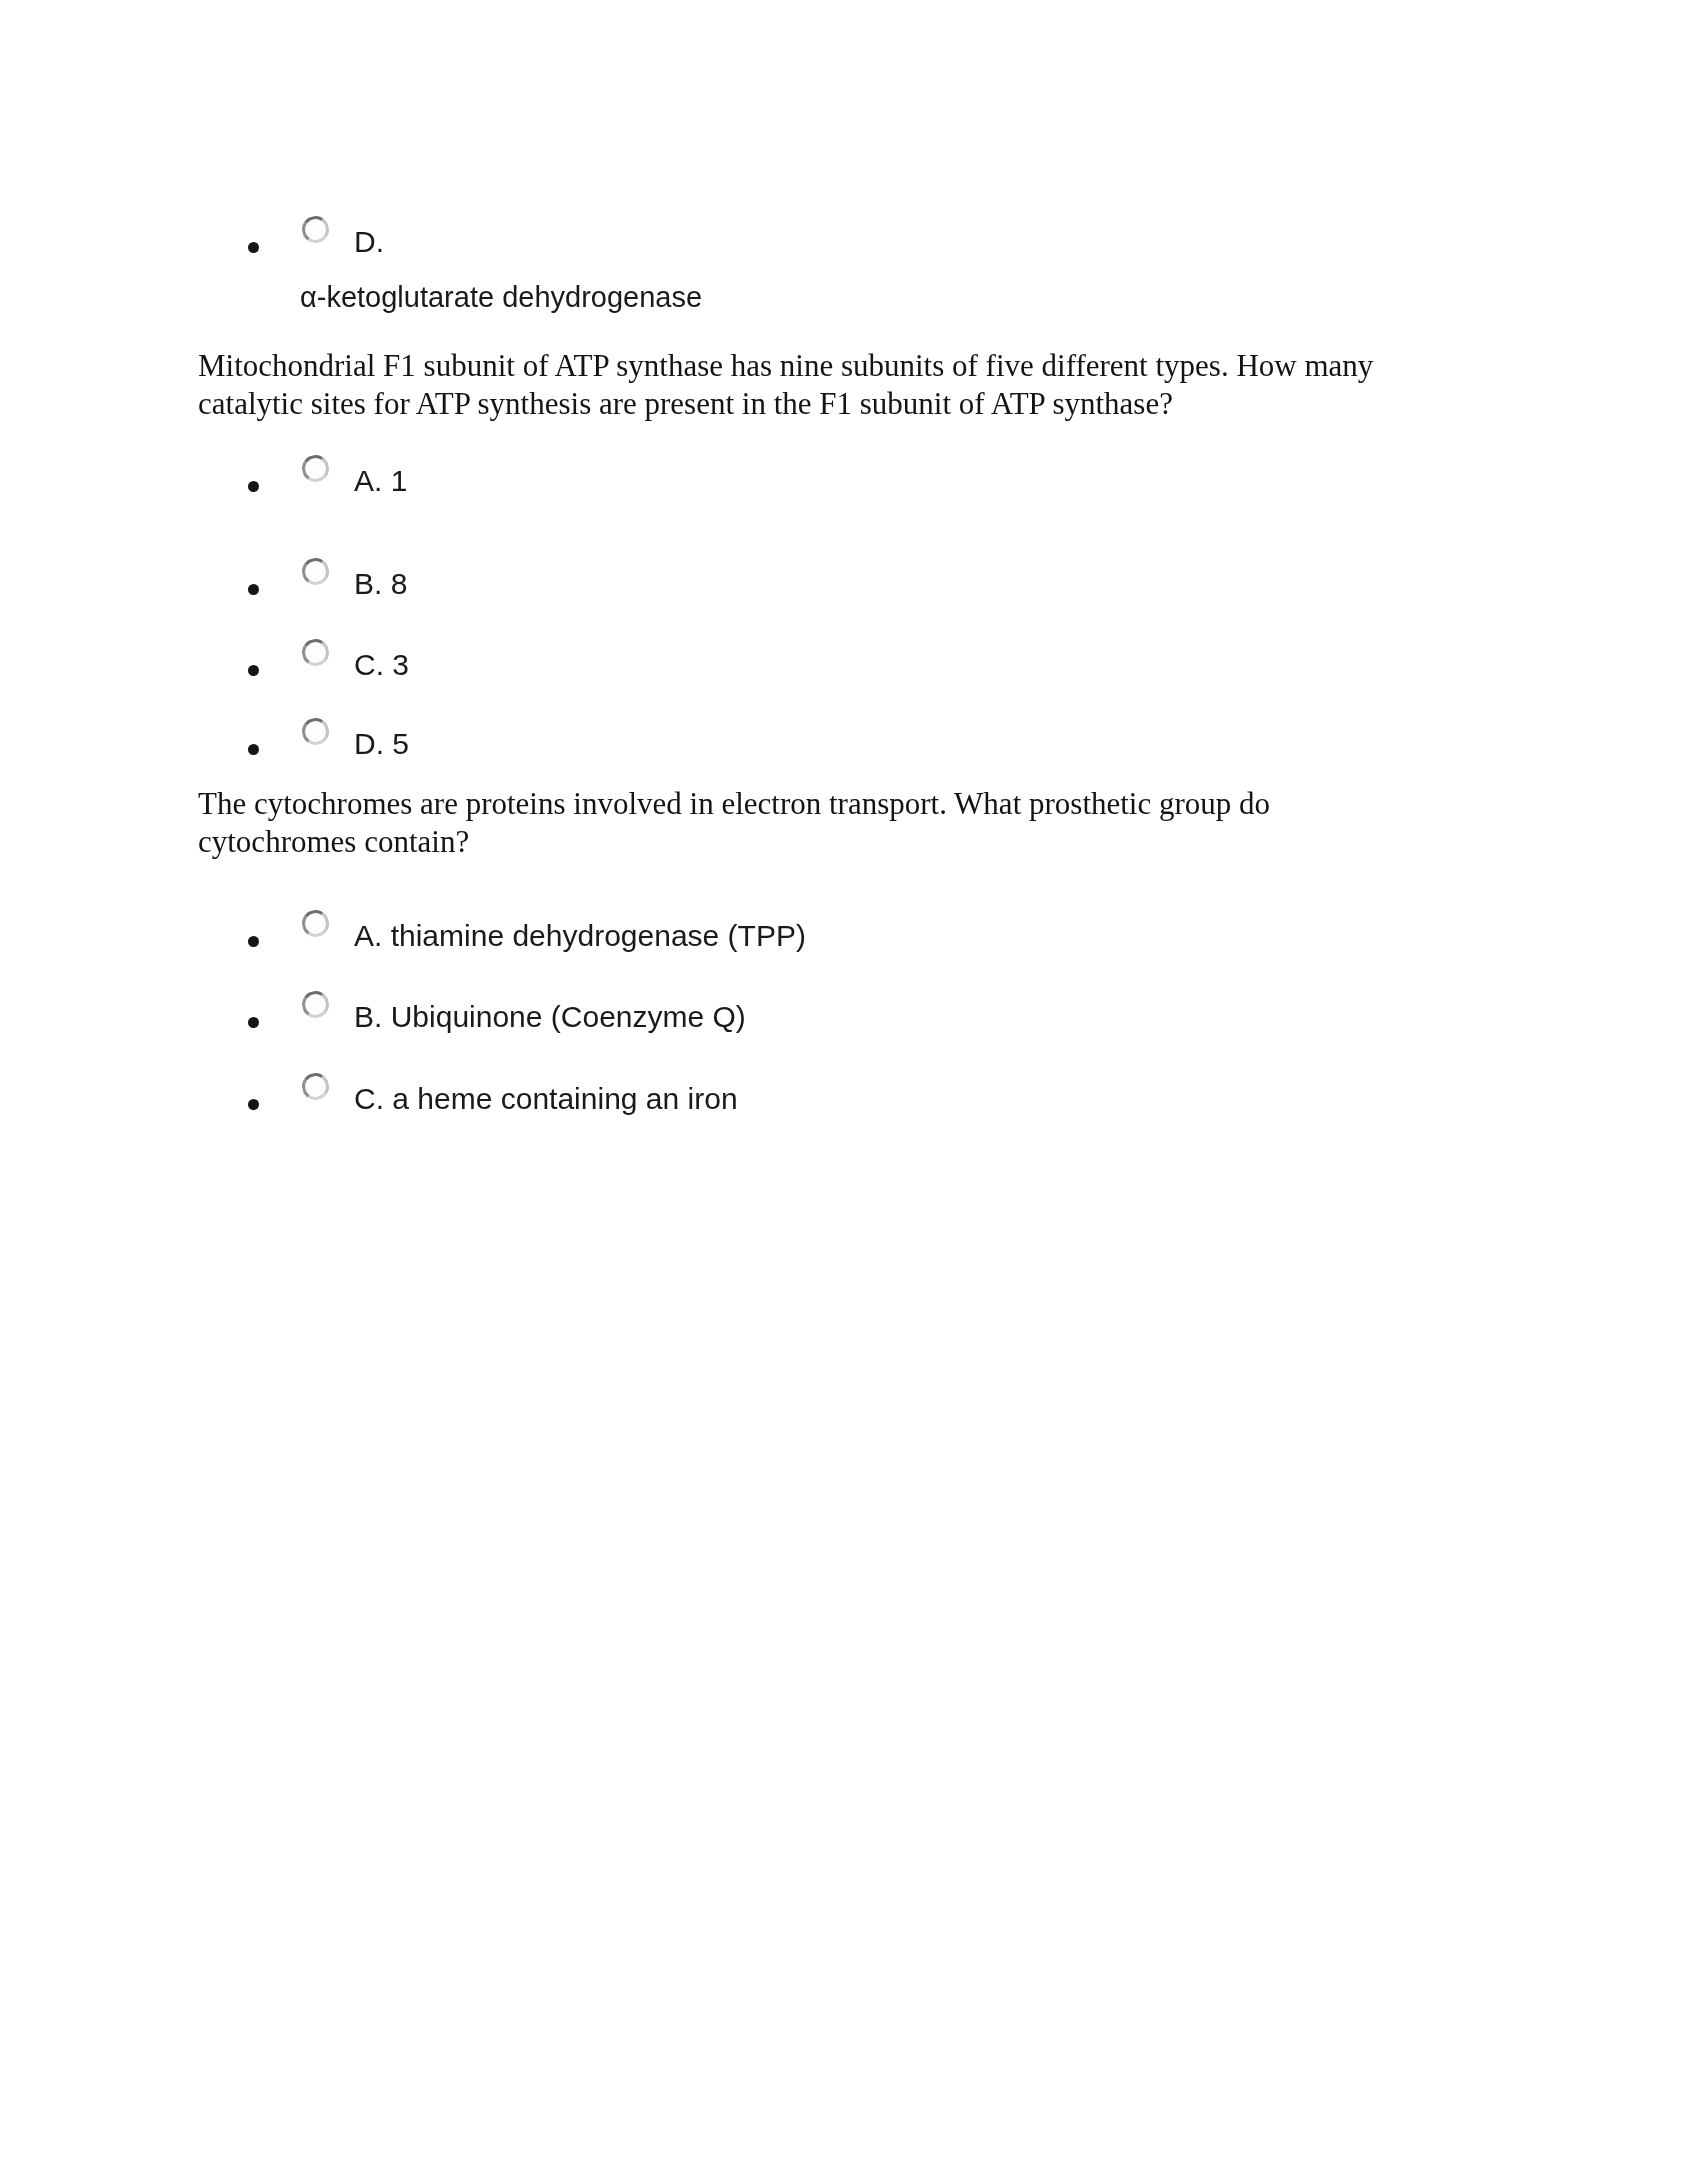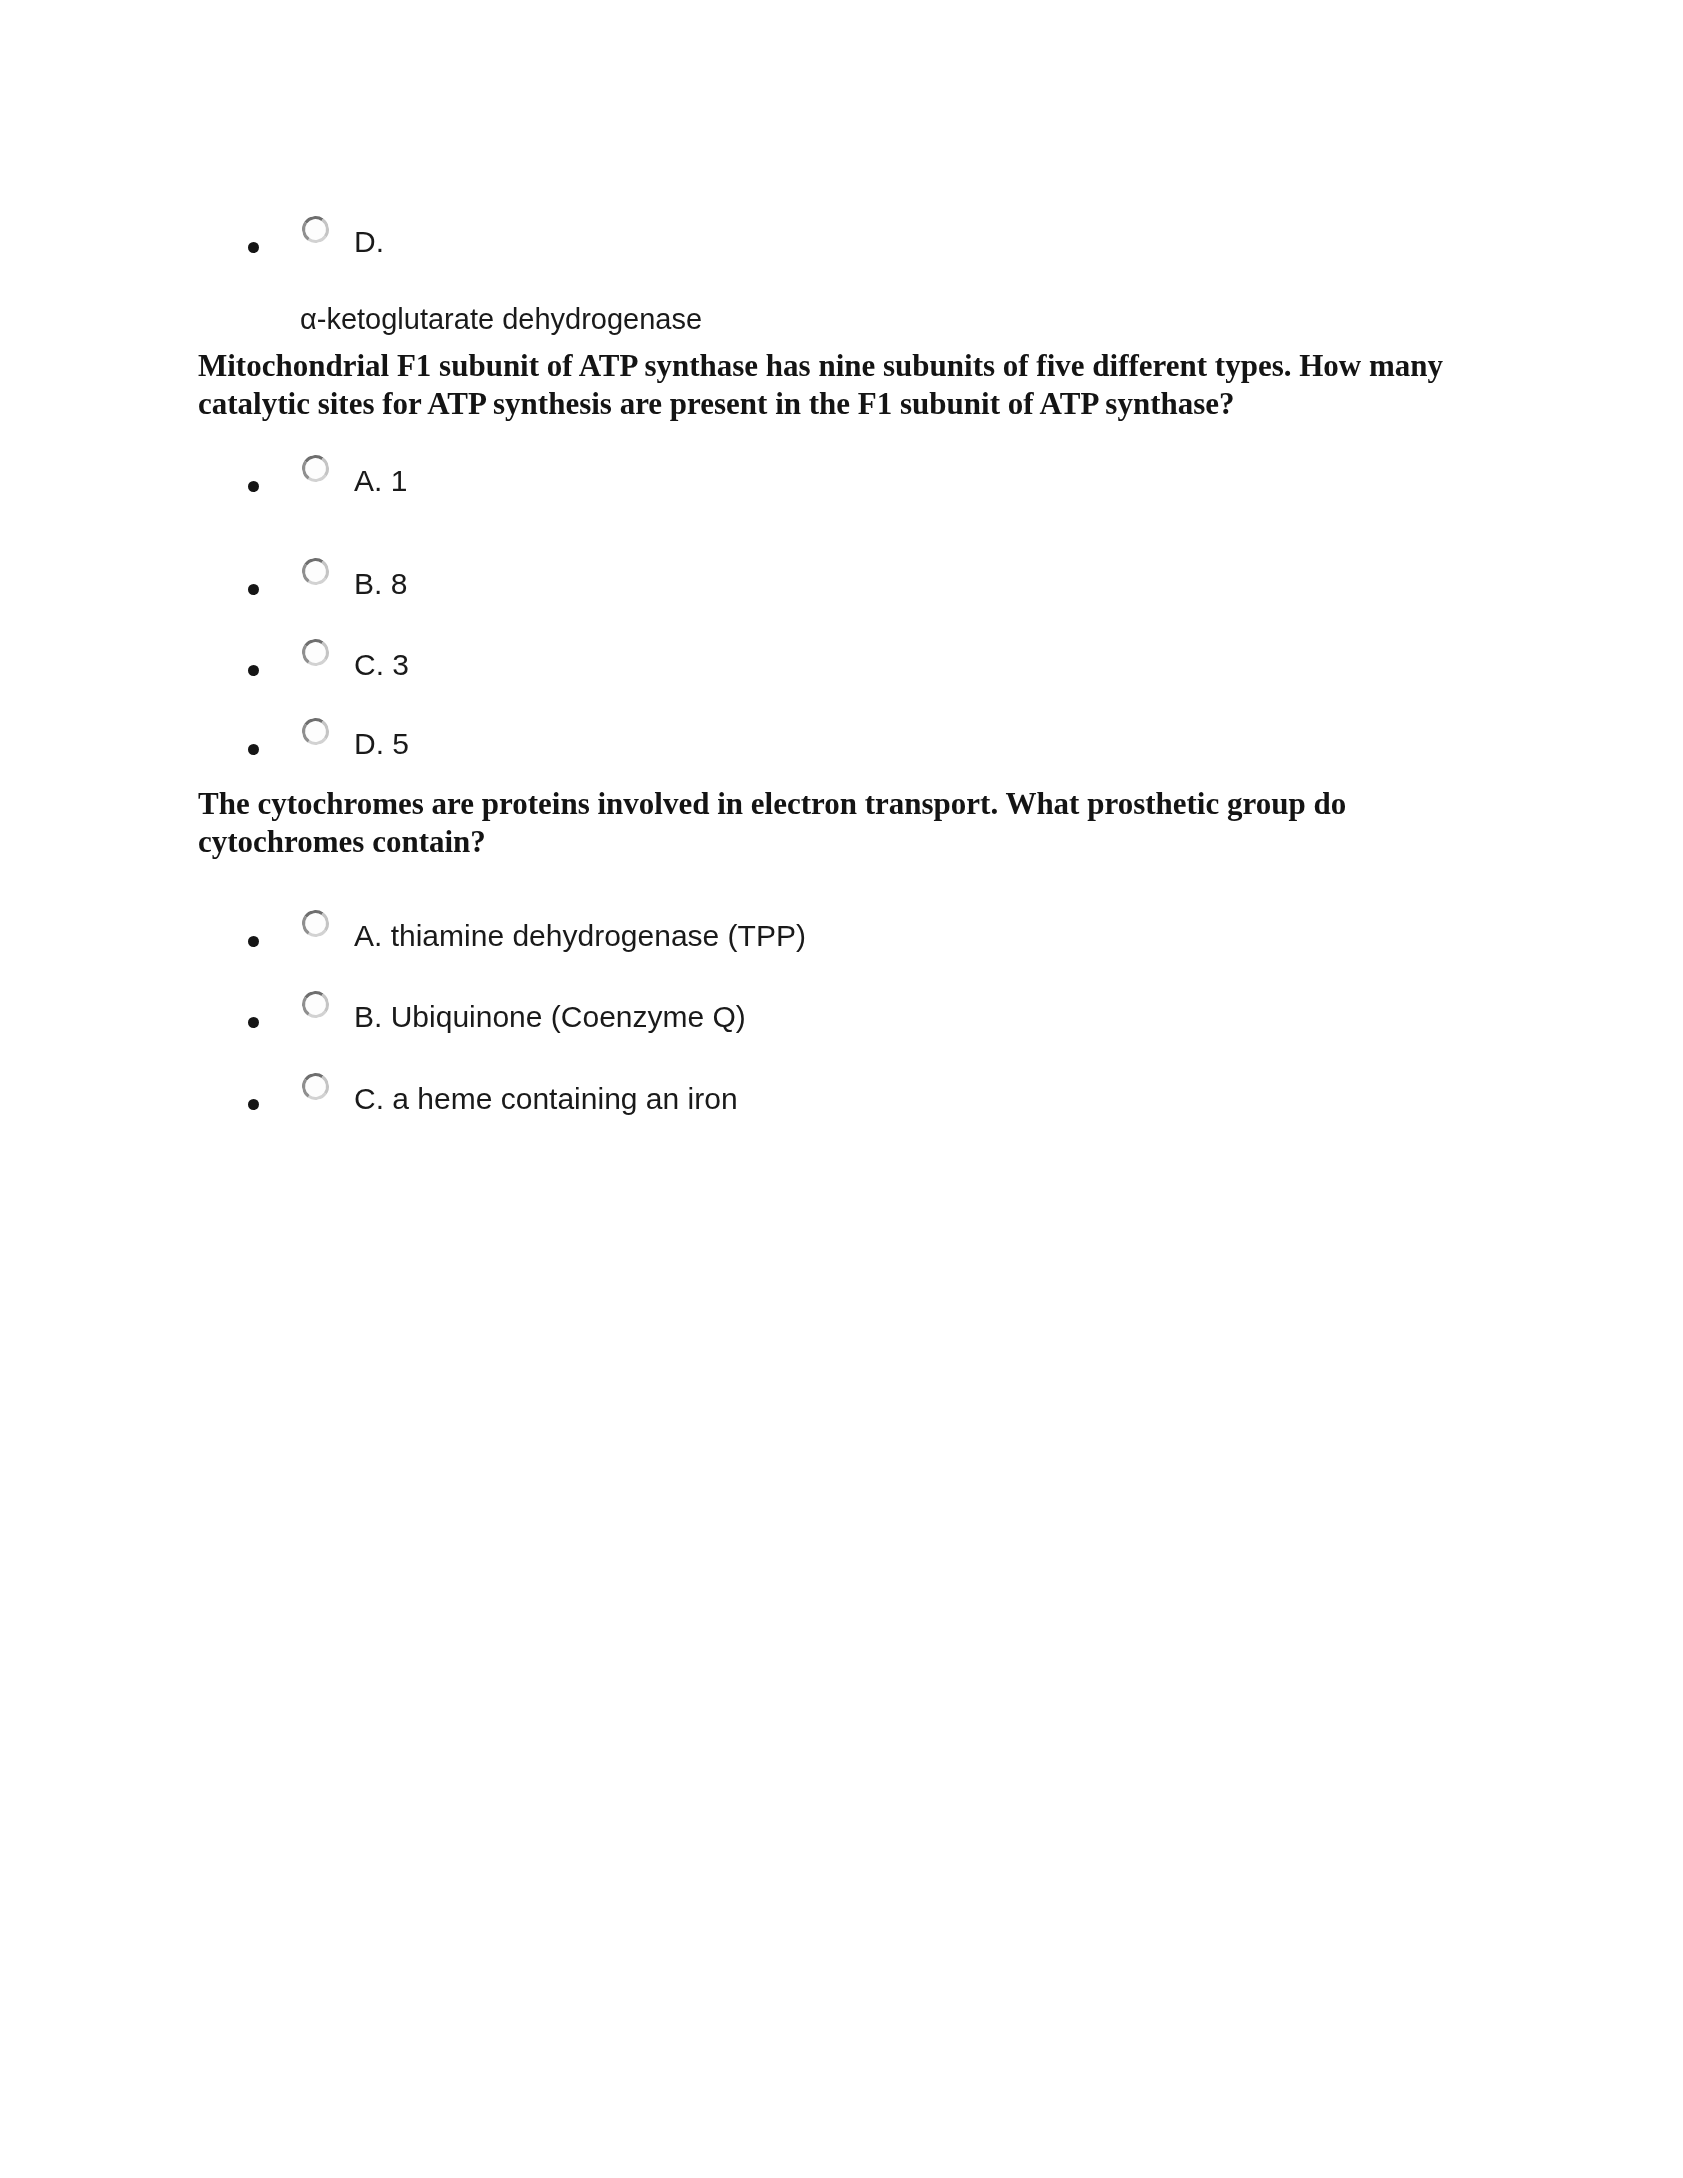--- a/index.html
+++ b/index.html
@@ -17,21 +17,20 @@
   .question {
     position: absolute;
     left: 198px;
     width: 1287px;
     margin: 0;
     font-family: "Liberation Serif", "DejaVu Serif", serif;
     font-size: 31px;
     line-height: 38px;
     color: #141414;
     white-space: pre-line;
-    font-weight: bold;
   }
   .opt-row {
     position: absolute;
     left: 0;
     width: 100%;
     height: 44px;
   }
   .bullet {
     position: absolute;
     left: 248px;
@@ -68,21 +67,20 @@
     white-space: nowrap;
   }
   .opt-continuation {
     position: absolute;
     left: 300px;
     top: 281px;
     font-family: "Liberation Sans", "DejaVu Sans", sans-serif;
     font-size: 29px;
     color: #1a1a1a;
     white-space: nowrap;
-    margin-top: 22px;
   }
 </style>
 </head>
 <body>
 
 <div class="page">
 
   <div class="opt-row" style="top:216px">
     <span class="bullet"></span>
     <span class="radio"></span>

